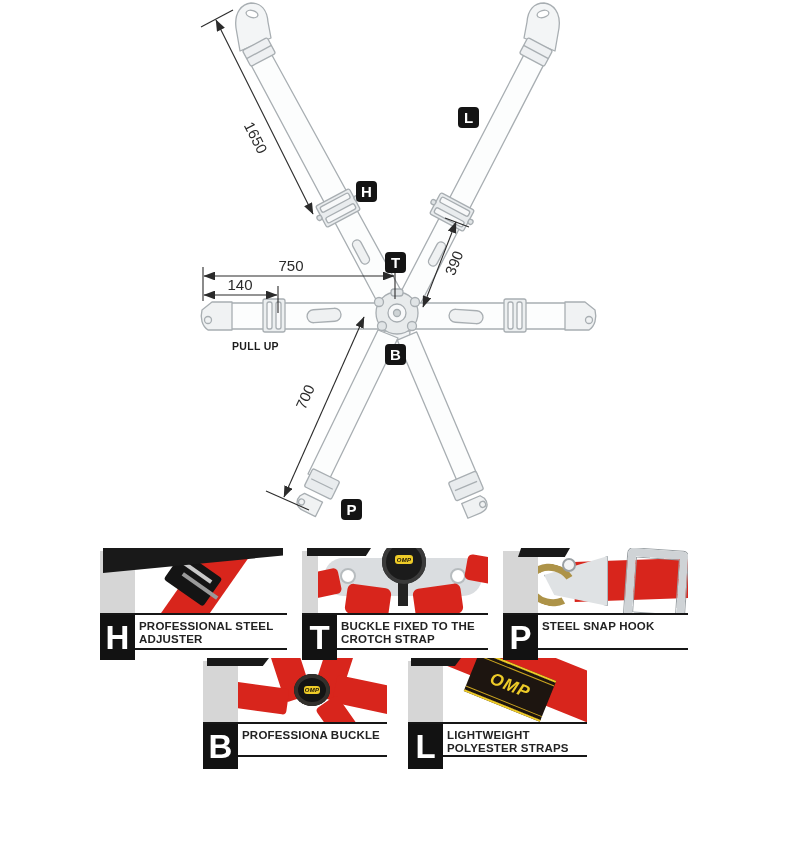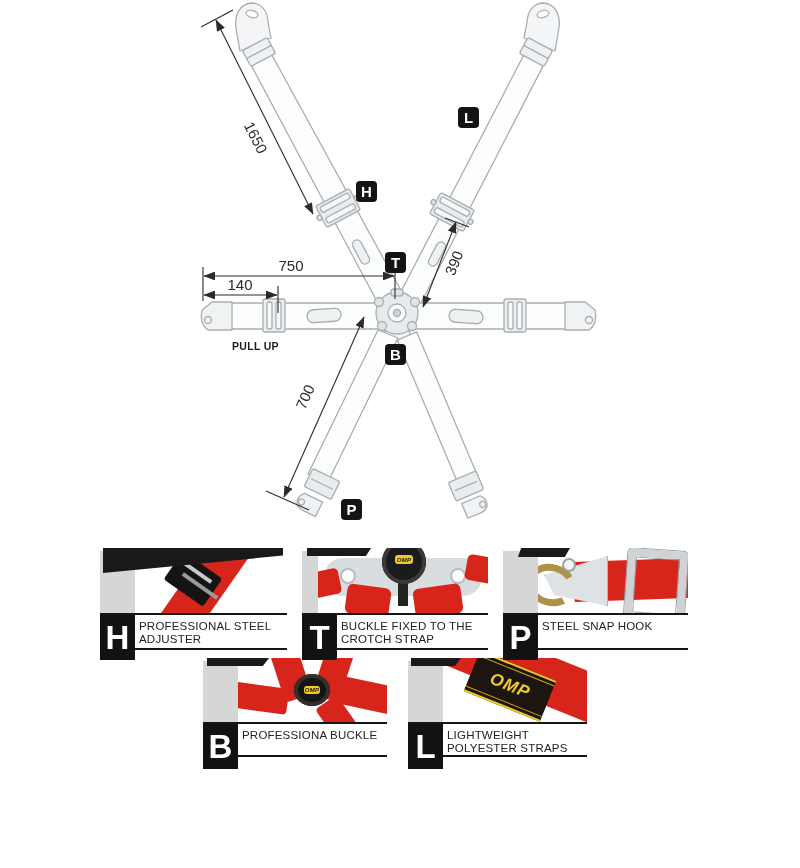--- a/index.html
+++ b/index.html
@@ -19,21 +19,21 @@
   .gray-tab{position:absolute;left:0;top:3px;width:35px;background:#d6d6d6;}
   .photo{position:absolute;top:0;bottom:0;left:35px;right:0;background:#fff;overflow:hidden;}
   .topband{position:absolute;background:#191919;z-index:4;}
   .text-row{
     position:relative;box-sizing:border-box;
     border-top:2px solid #161616;border-bottom:2px solid #161616;
     padding:5px 2px 0 39px;
   }
   .cap{
     font-size:11.5px;line-height:12.5px;letter-spacing:.2px;color:#232323;
-    text-transform:uppercase;white-space:nowrap;
+    text-transform:uppercase;white-space:nowrap;font-weight:bold;
   }
   .letter-block{
     position:absolute;left:0;top:0;width:35px;height:45px;background:#121212;
     color:#fff;display:flex;align-items:center;justify-content:center;
     font-size:33px;font-weight:bold;z-index:5;
   }
   
   .ph{position:absolute;}
   .red{background:#d8251c;}
   .omp-pill{

